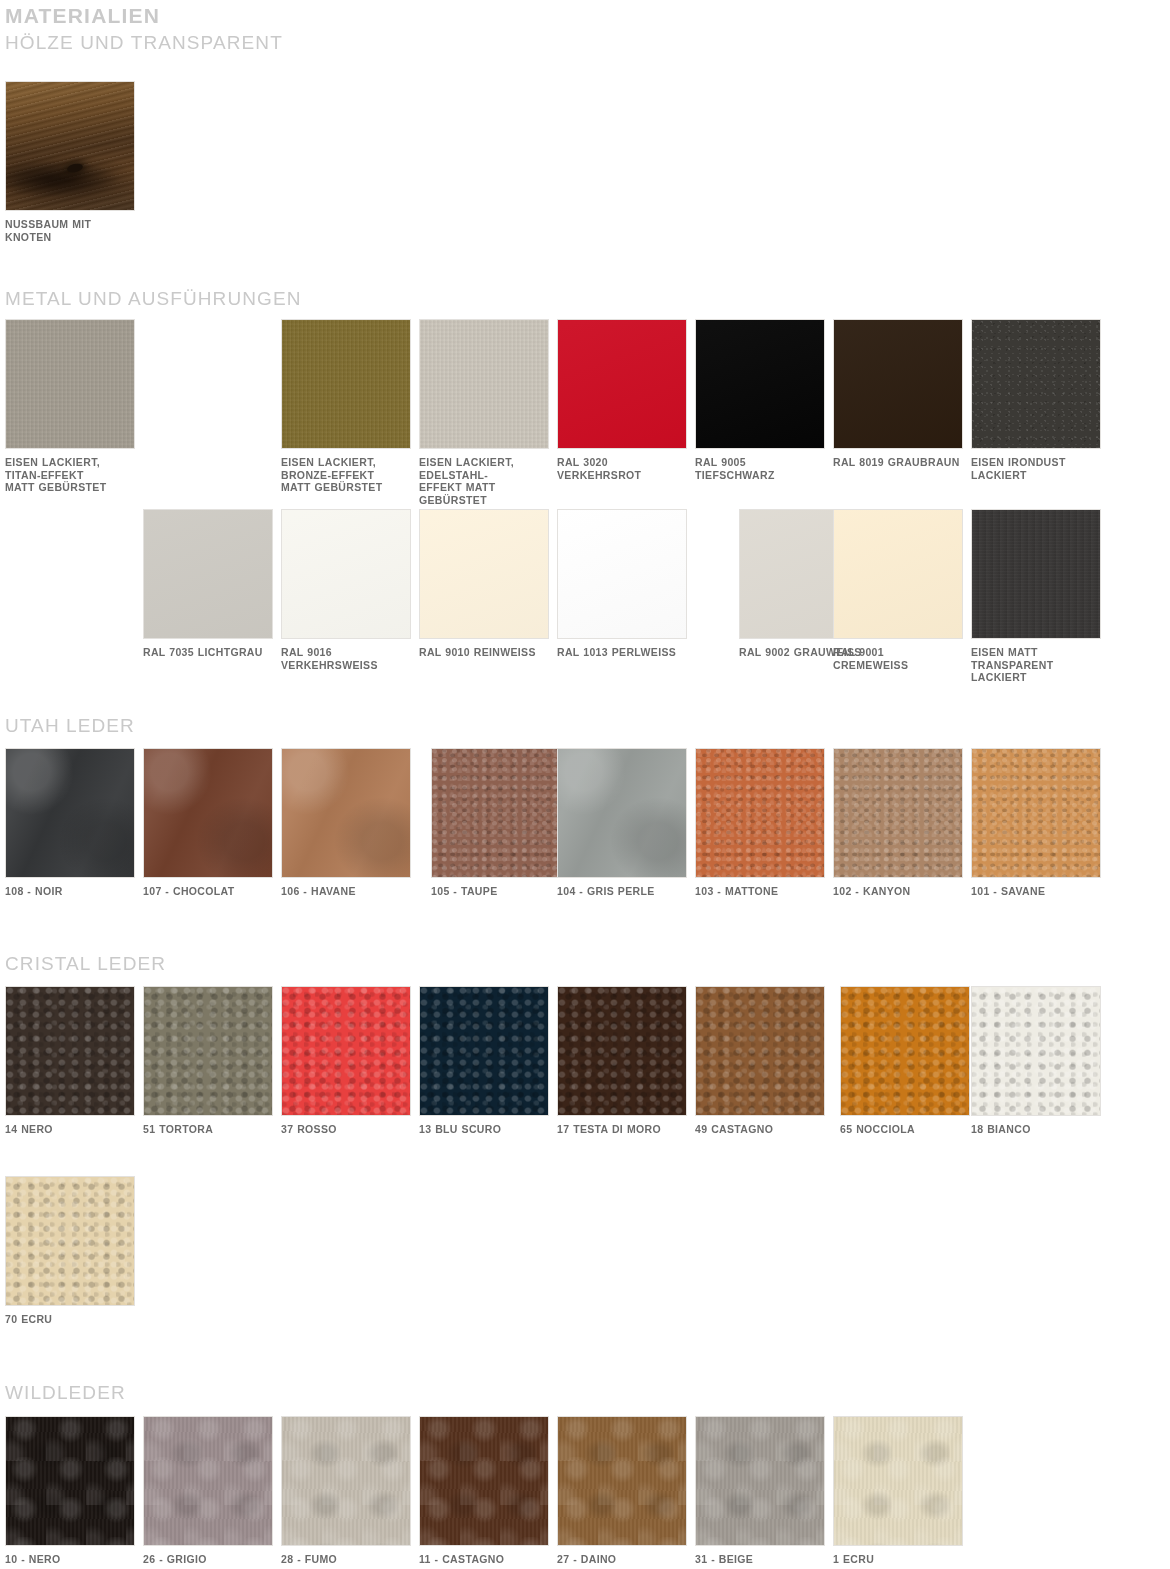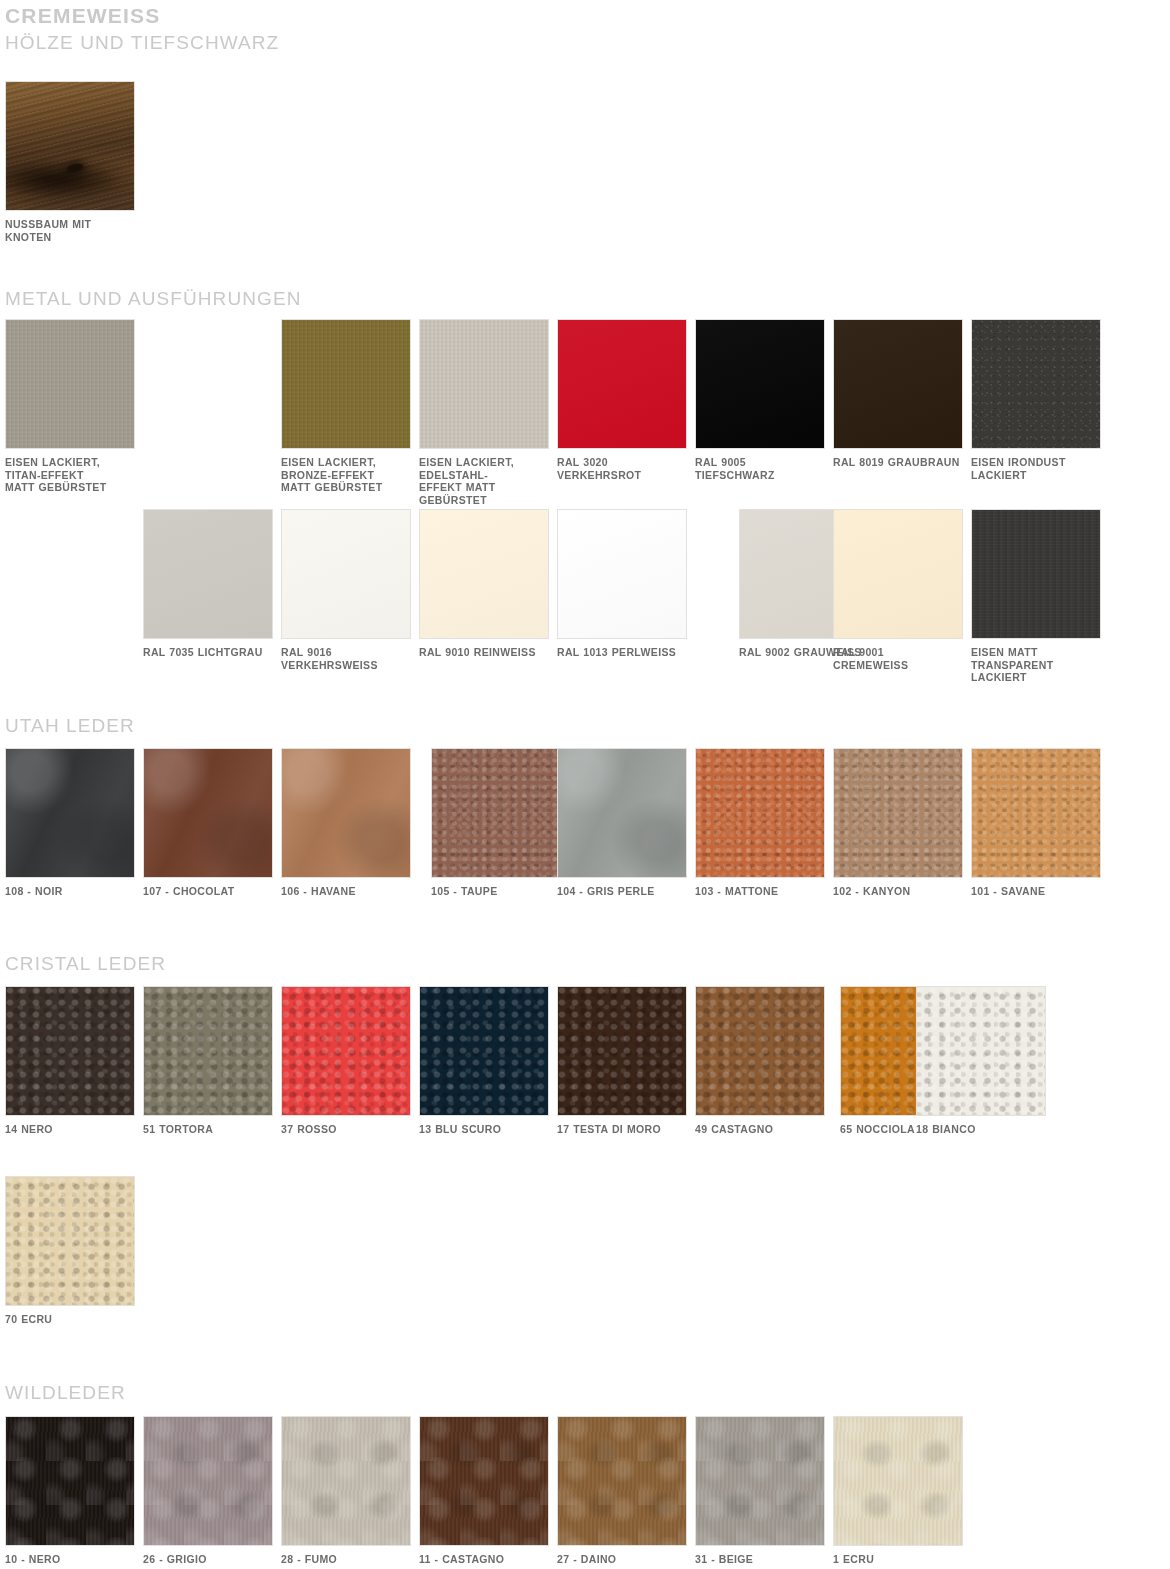--- a/index.html
+++ b/index.html
@@ -207,25 +207,25 @@
     background: #1a1008;
     transform: rotate(-14deg);
     box-shadow: 0 0 6px 3px rgba(20,12,5,0.55);
   }
 </style>
 </head>
 <body>
 
 <div class="page">
 
-  <div class="main-title">CREMEWEISS</div>
+  <div class="main-title">MATERIALIEN</div>
 
   <div id="sections-root">
       <div class="section" style="top: 32px;">
-        <div class="section-title">HÖLZE UND TIEFSCHWARZ</div>
+        <div class="section-title">HÖLZE UND TRANSPARENT</div>
         <div class="row" style="position: absolute; left: 0px; top: 49px;">
           <div class="cell" style="left: 5px;">
             <div class="swatch" style="background-color: rgb(92, 60, 30);">
               <div class="tex tex-wood"></div>
               <div class="knot"></div>
             </div>
             <div class="label">NUSSBAUM MIT KNOTEN</div>
           </div>
         </div>
       </div>
@@ -411,21 +411,21 @@
               <div class="tex tex-cristal"></div>
             </div>
             <div class="label">49 CASTAGNO</div>
           </div>
           <div class="cell" style="left: 833px; padding-left: 7px;">
             <div class="swatch" style="background-color: rgb(200, 119, 24);">
               <div class="tex tex-cristal"></div>
             </div>
             <div class="label">65 NOCCIOLA</div>
           </div>
-          <div class="cell" style="left: 916px;">
+          <div class="cell" style="left: 971px;">
             <div class="swatch" style="background-color: rgb(238, 236, 228);">
               <div class="tex tex-cristal"></div>
             </div>
             <div class="label">18 BIANCO</div>
           </div>
         </div>
         <div class="row" style="position: absolute; left: 0px; top: 223px;">
           <div class="cell" style="left: 5px;">
             <div class="swatch" style="background-color: rgb(229, 211, 173);">
               <div class="tex tex-cristal"></div>

